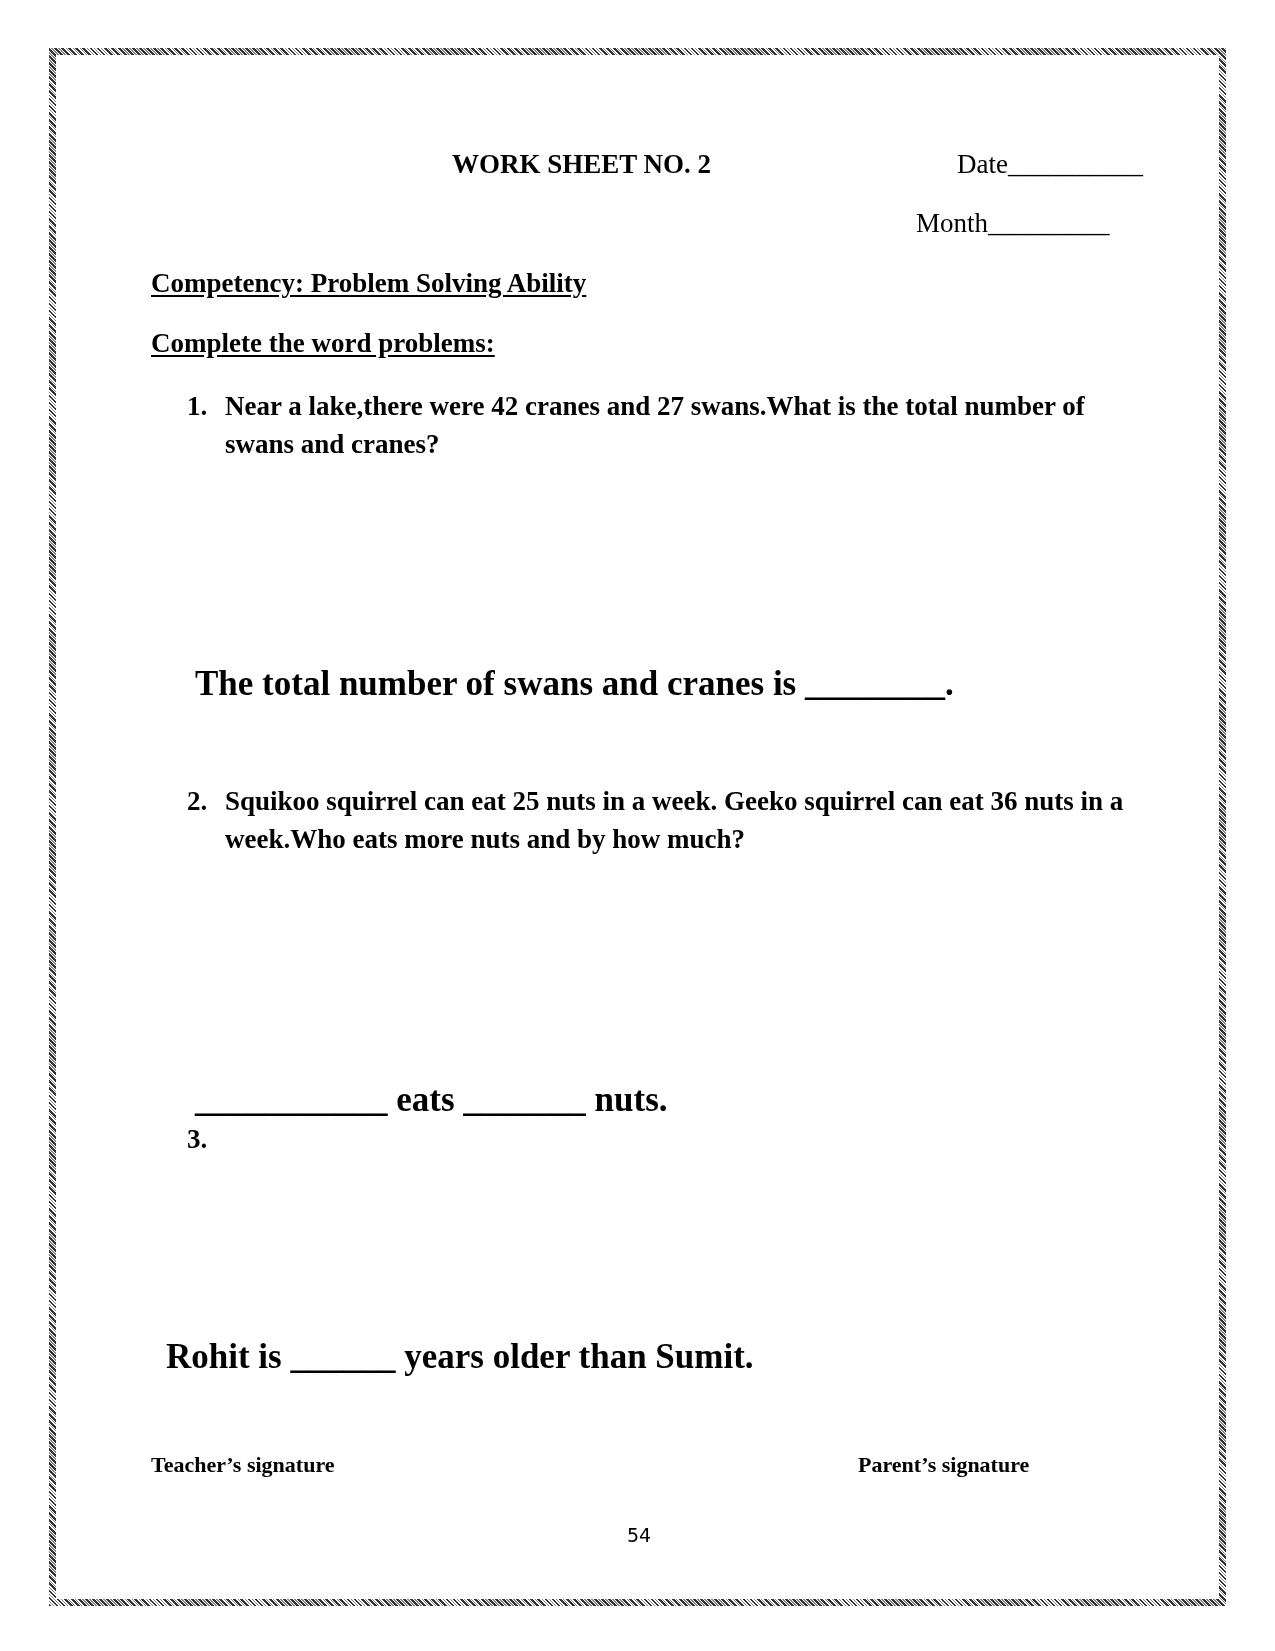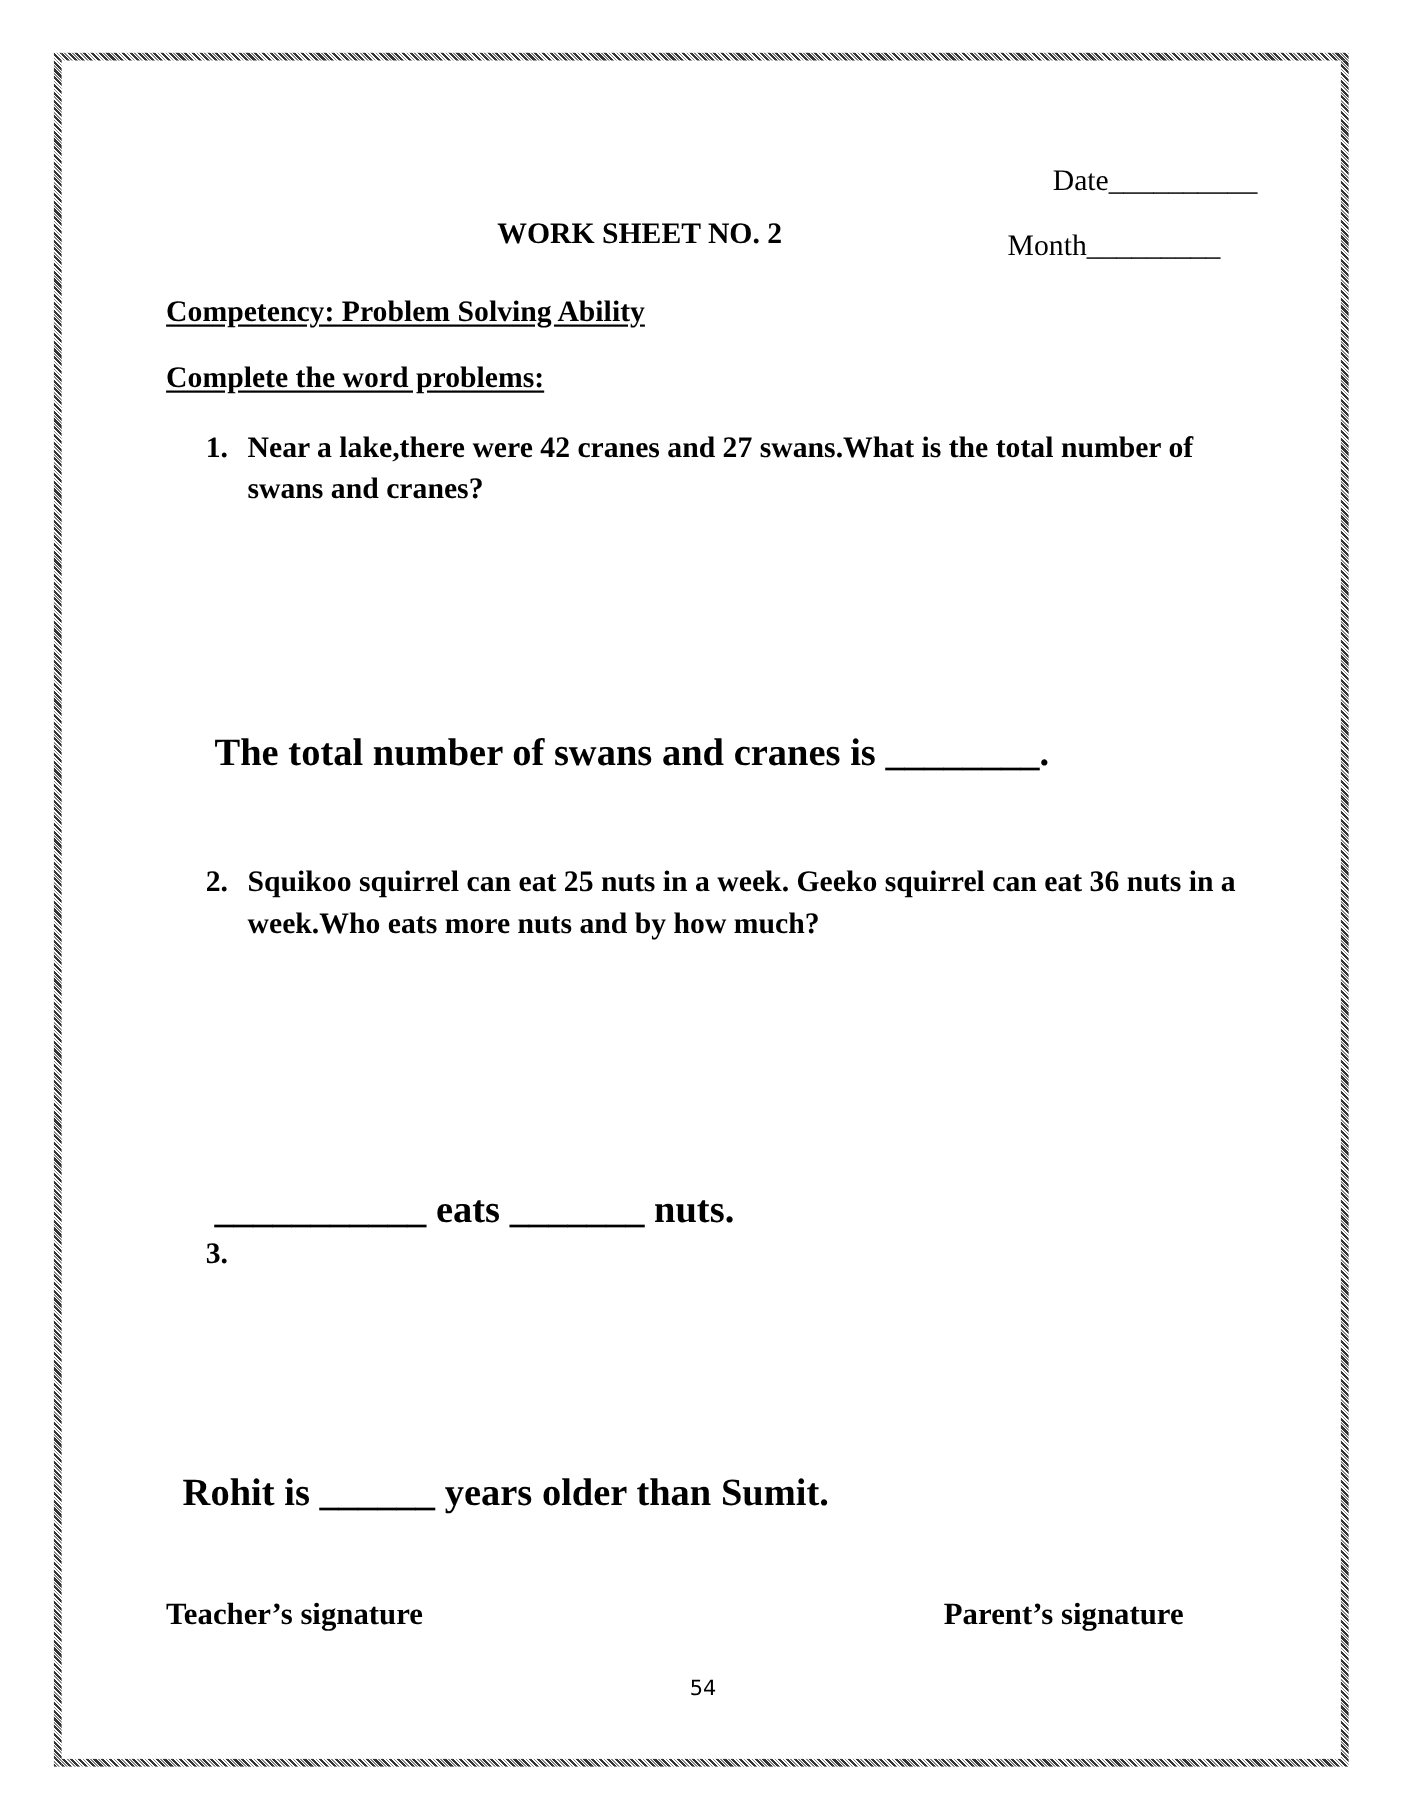--- a/index.html
+++ b/index.html
@@ -2,37 +2,37 @@
 <html><head>
 <meta charset="utf-8">
 <style>
   html, body { margin: 0; padding: 0; background: #ffffff; }
   body { width: 1275px; height: 1651px; position: relative; overflow: hidden;
          font-family: "Liberation Serif", "DejaVu Serif", serif; color: #000; }
   .frame { position: absolute; left: 49px; top: 48px; width: 1177px; height: 1558px;
            box-sizing: border-box; border: 7px solid transparent;
            border-image: repeating-linear-gradient(45deg, #333 0 2px, #fff 2px 3px, #888 3px 4px, #fff 4px 5px) 7; }
   .abs { position: absolute; white-space: nowrap; }
-  .title { left: 452px; top: 149px; font-size: 27px; font-weight: bold; margin-top: 48px; }
+  .title { left: 452px; top: 149px; font-size: 27px; font-weight: bold; }
   .date { left: 922px; top: 149px; font-size: 27px; margin-left: 35px; }
   .month { left: 916px; top: 208px; font-size: 27px; }
   .heading { font-size: 27px; font-weight: bold; text-decoration: underline; text-underline-offset: 3px; text-align: center; }
   .competency { left: 151px; top: 268px; }
   .instr { left: 151px; top: 328px; }
   .q { font-size: 27px; font-weight: bold; line-height: 38px; }
   .qnum { position: absolute; left: 0; top: 0; }
   .qtext { position: absolute; left: 38px; top: 0; width: 920px; white-space: normal; }
   .q1 { left: 187px; top: 387px; width: 960px; height: 80px; }
   .q2 { left: 187px; top: 782px; width: 960px; height: 80px; }
   .q3 { left: 187px; top: 1120px; width: 960px; height: 80px; }
   .ans { font-size: 35px; font-weight: bold; }
   .a1 { left: 195px; top: 664px; }
   .a2 { left: 195px; top: 1036px; margin-top: 44px; }
   .a3 { left: 166px; top: 1337px; }
-  .sig { font-size: 28px; font-weight: bold; top: 1452px; }
+  .sig { font-size: 22px; font-weight: bold; top: 1452px; }
   .sig-t { left: 151px; }
   .sig-p { left: 858px; }
   .pageno { left: 627px; top: 1524px; font-family: "DejaVu Sans", "Liberation Sans", sans-serif; font-size: 19px; }
 </style>
 </head>
 <body>
 
 <div class="frame"></div>
 
 <div class="abs title">WORK SHEET NO. 2</div>

